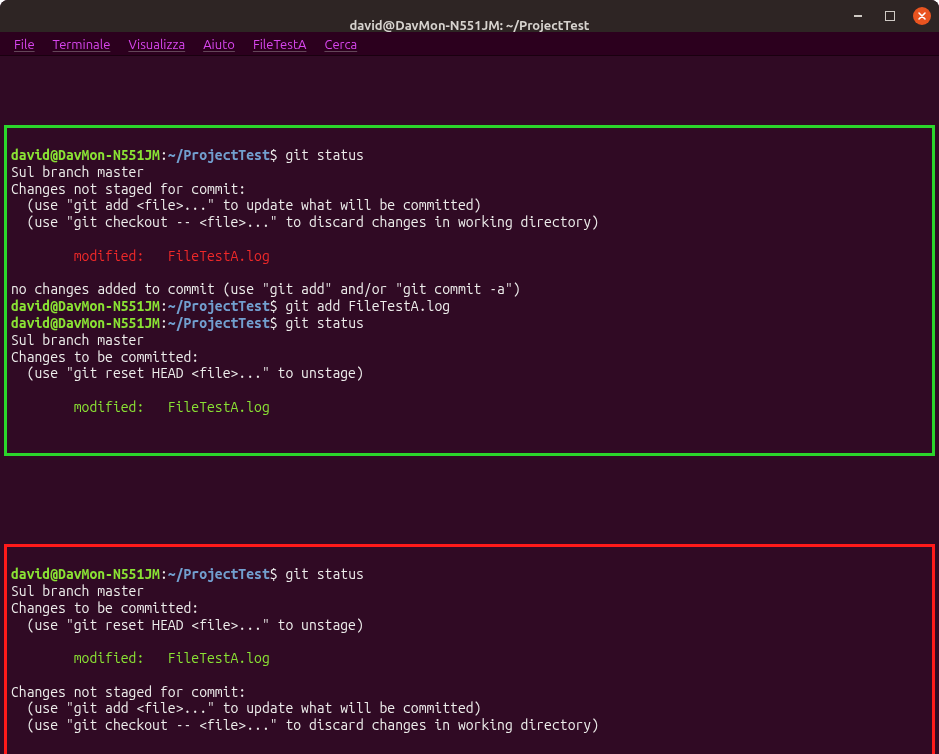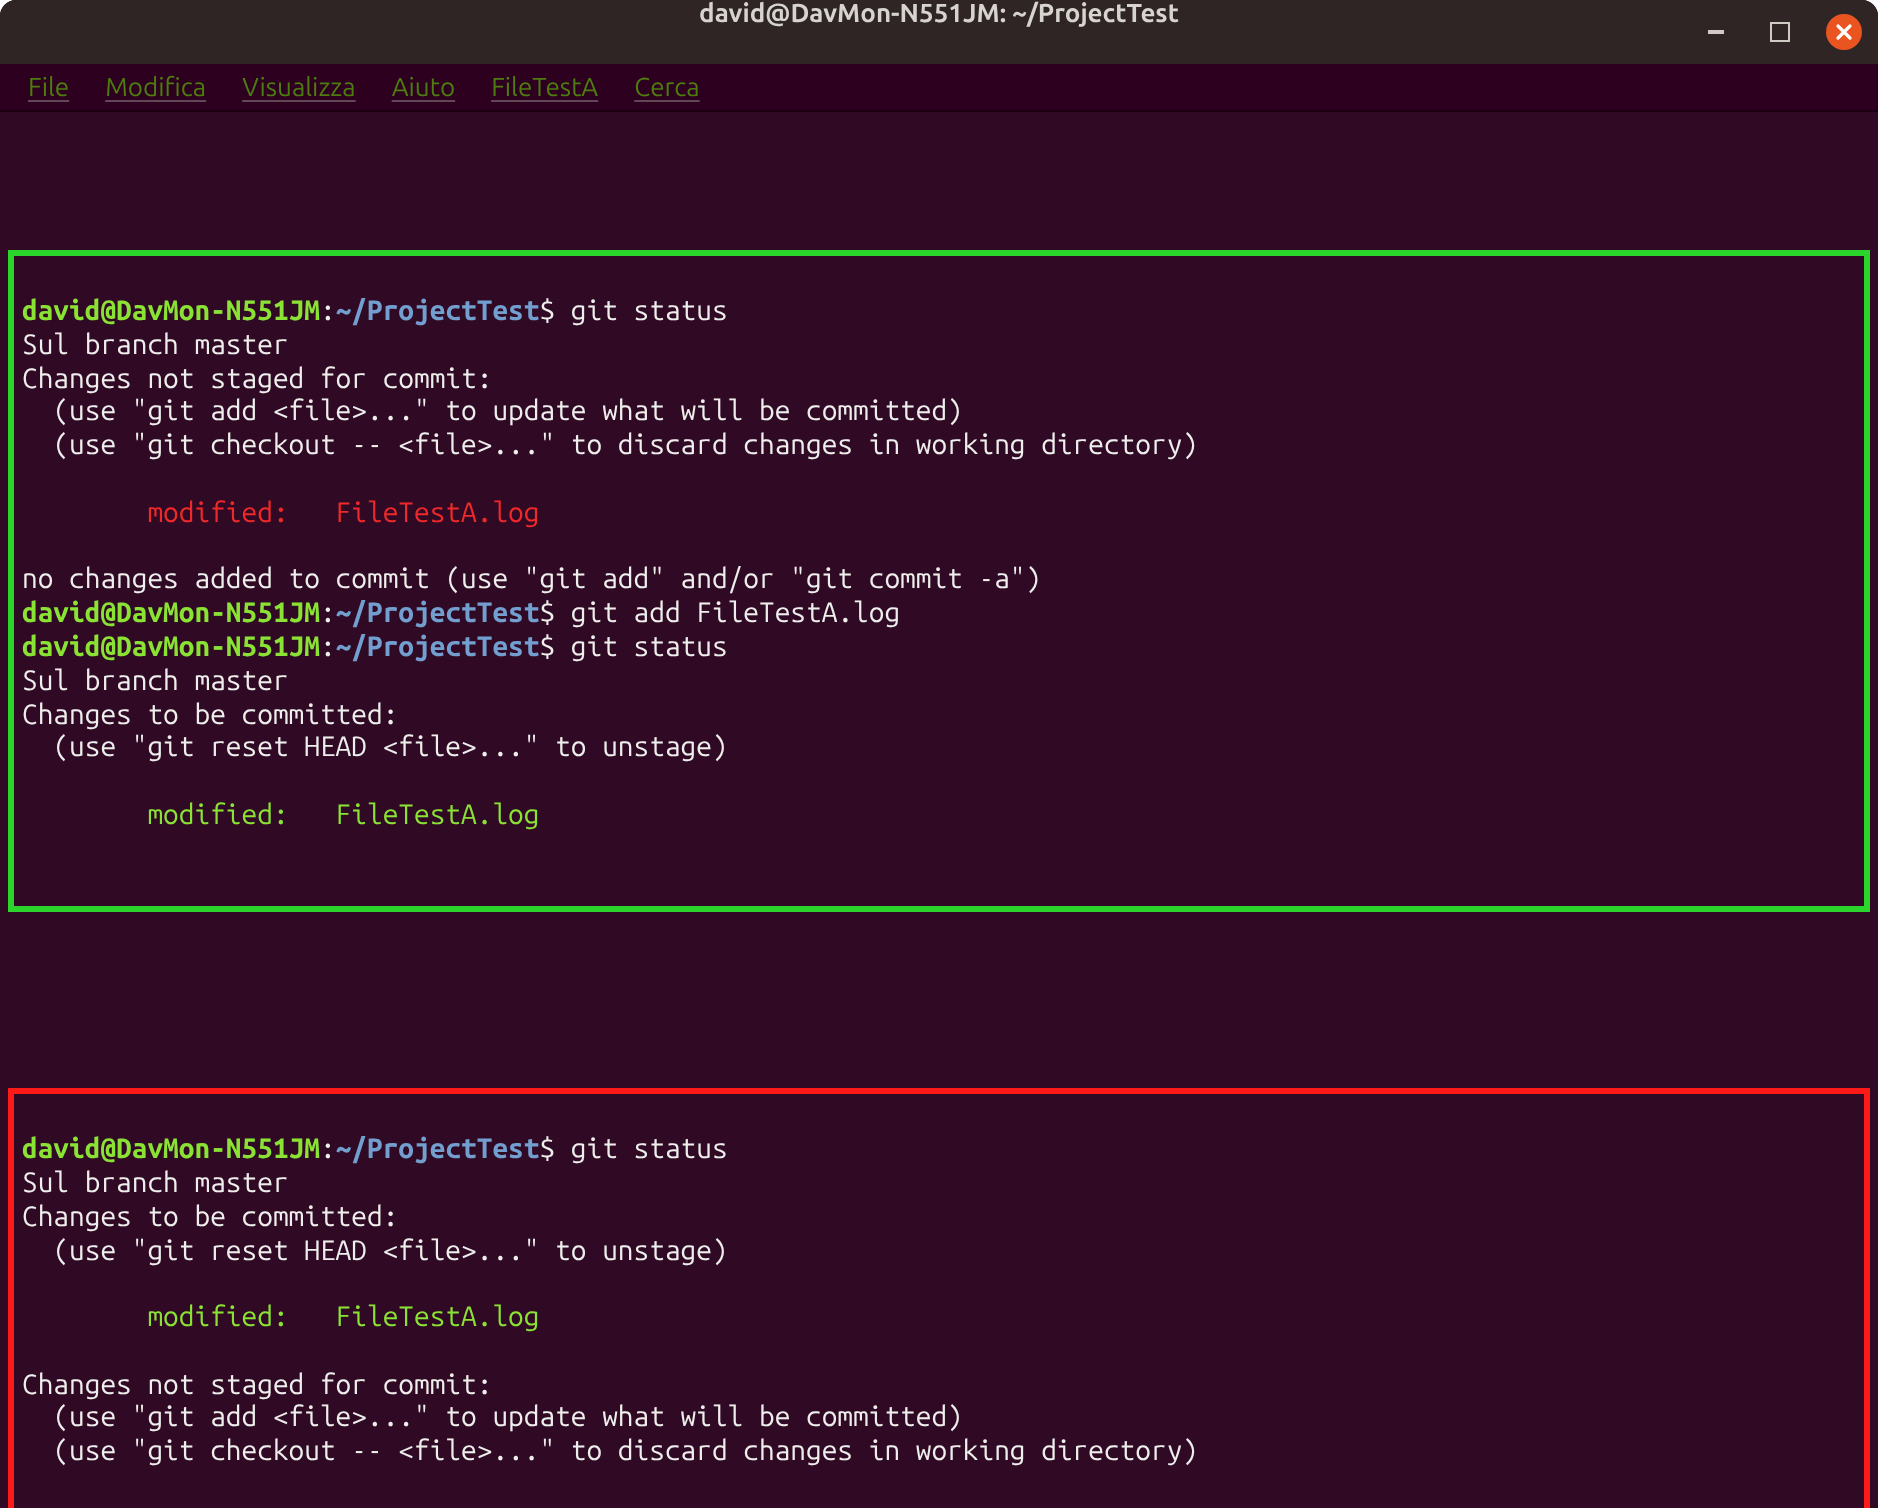--- a/index.html
+++ b/index.html
@@ -12,21 +12,21 @@
   .window {
     width: 939px;
     background: #2c001e;
     border-radius: 8px 8px 0 0;
     padding-bottom: 4px;
   }
   .titlebar {
     height: 32px;
     background: #2e2524;
     display: flex;
-    align-items: flex-start;
+    align-items: flex-end;
     justify-content: center;
     position: relative;
     border-radius: 8px 8px 0 0;
   }
   .titlebar .title {
     color: #d7d3cf;
     font-family: Ubuntu, "Segoe UI", sans-serif;
     font-size: 13px;
     font-weight: bold;
   }
@@ -51,21 +51,21 @@
   .win-btn.close svg { display:block; }
 
   .menubar {
     height: 24px;
     display: flex;
     align-items: center;
     gap: 18px;
     padding: 0 14px;
     font-family: Ubuntu, "Segoe UI", sans-serif;
     font-size: 13px;
-    color: #4d7c0f;
+    color: #d946ef;
     border-bottom: 1px solid #1a0010;
   }
   .menubar span { text-decoration: underline; text-decoration-color: rgba(183,174,176,0.4); text-underline-offset: 2px; }
 
   .terminal {
     background: #300a24;
     color: #eeeeec;
     padding: 0 0 2px 0;
     line-height: 1.2;
     font-size: 14px;
@@ -112,21 +112,21 @@
       <div class="win-btn close">
         <svg width="10" height="10" viewBox="0 0 10 10">
             <path d="M2 2 L8 8 M8 2 L2 8" stroke="#fff" stroke-width="1.6" stroke-linecap="round"></path>
           </svg>
       </div>
     </div>
   </div>
 
   <div class="menubar">
     <span>File</span>
-    <span>Modifica</span>
+    <span>Terminale</span>
     <span>Visualizza</span>
     <span>Aiuto</span>
     <span>FileTestA</span>
     <span>Cerca</span>
   </div>
 
   <div class="terminal">
 
     
     <div class="region green">

